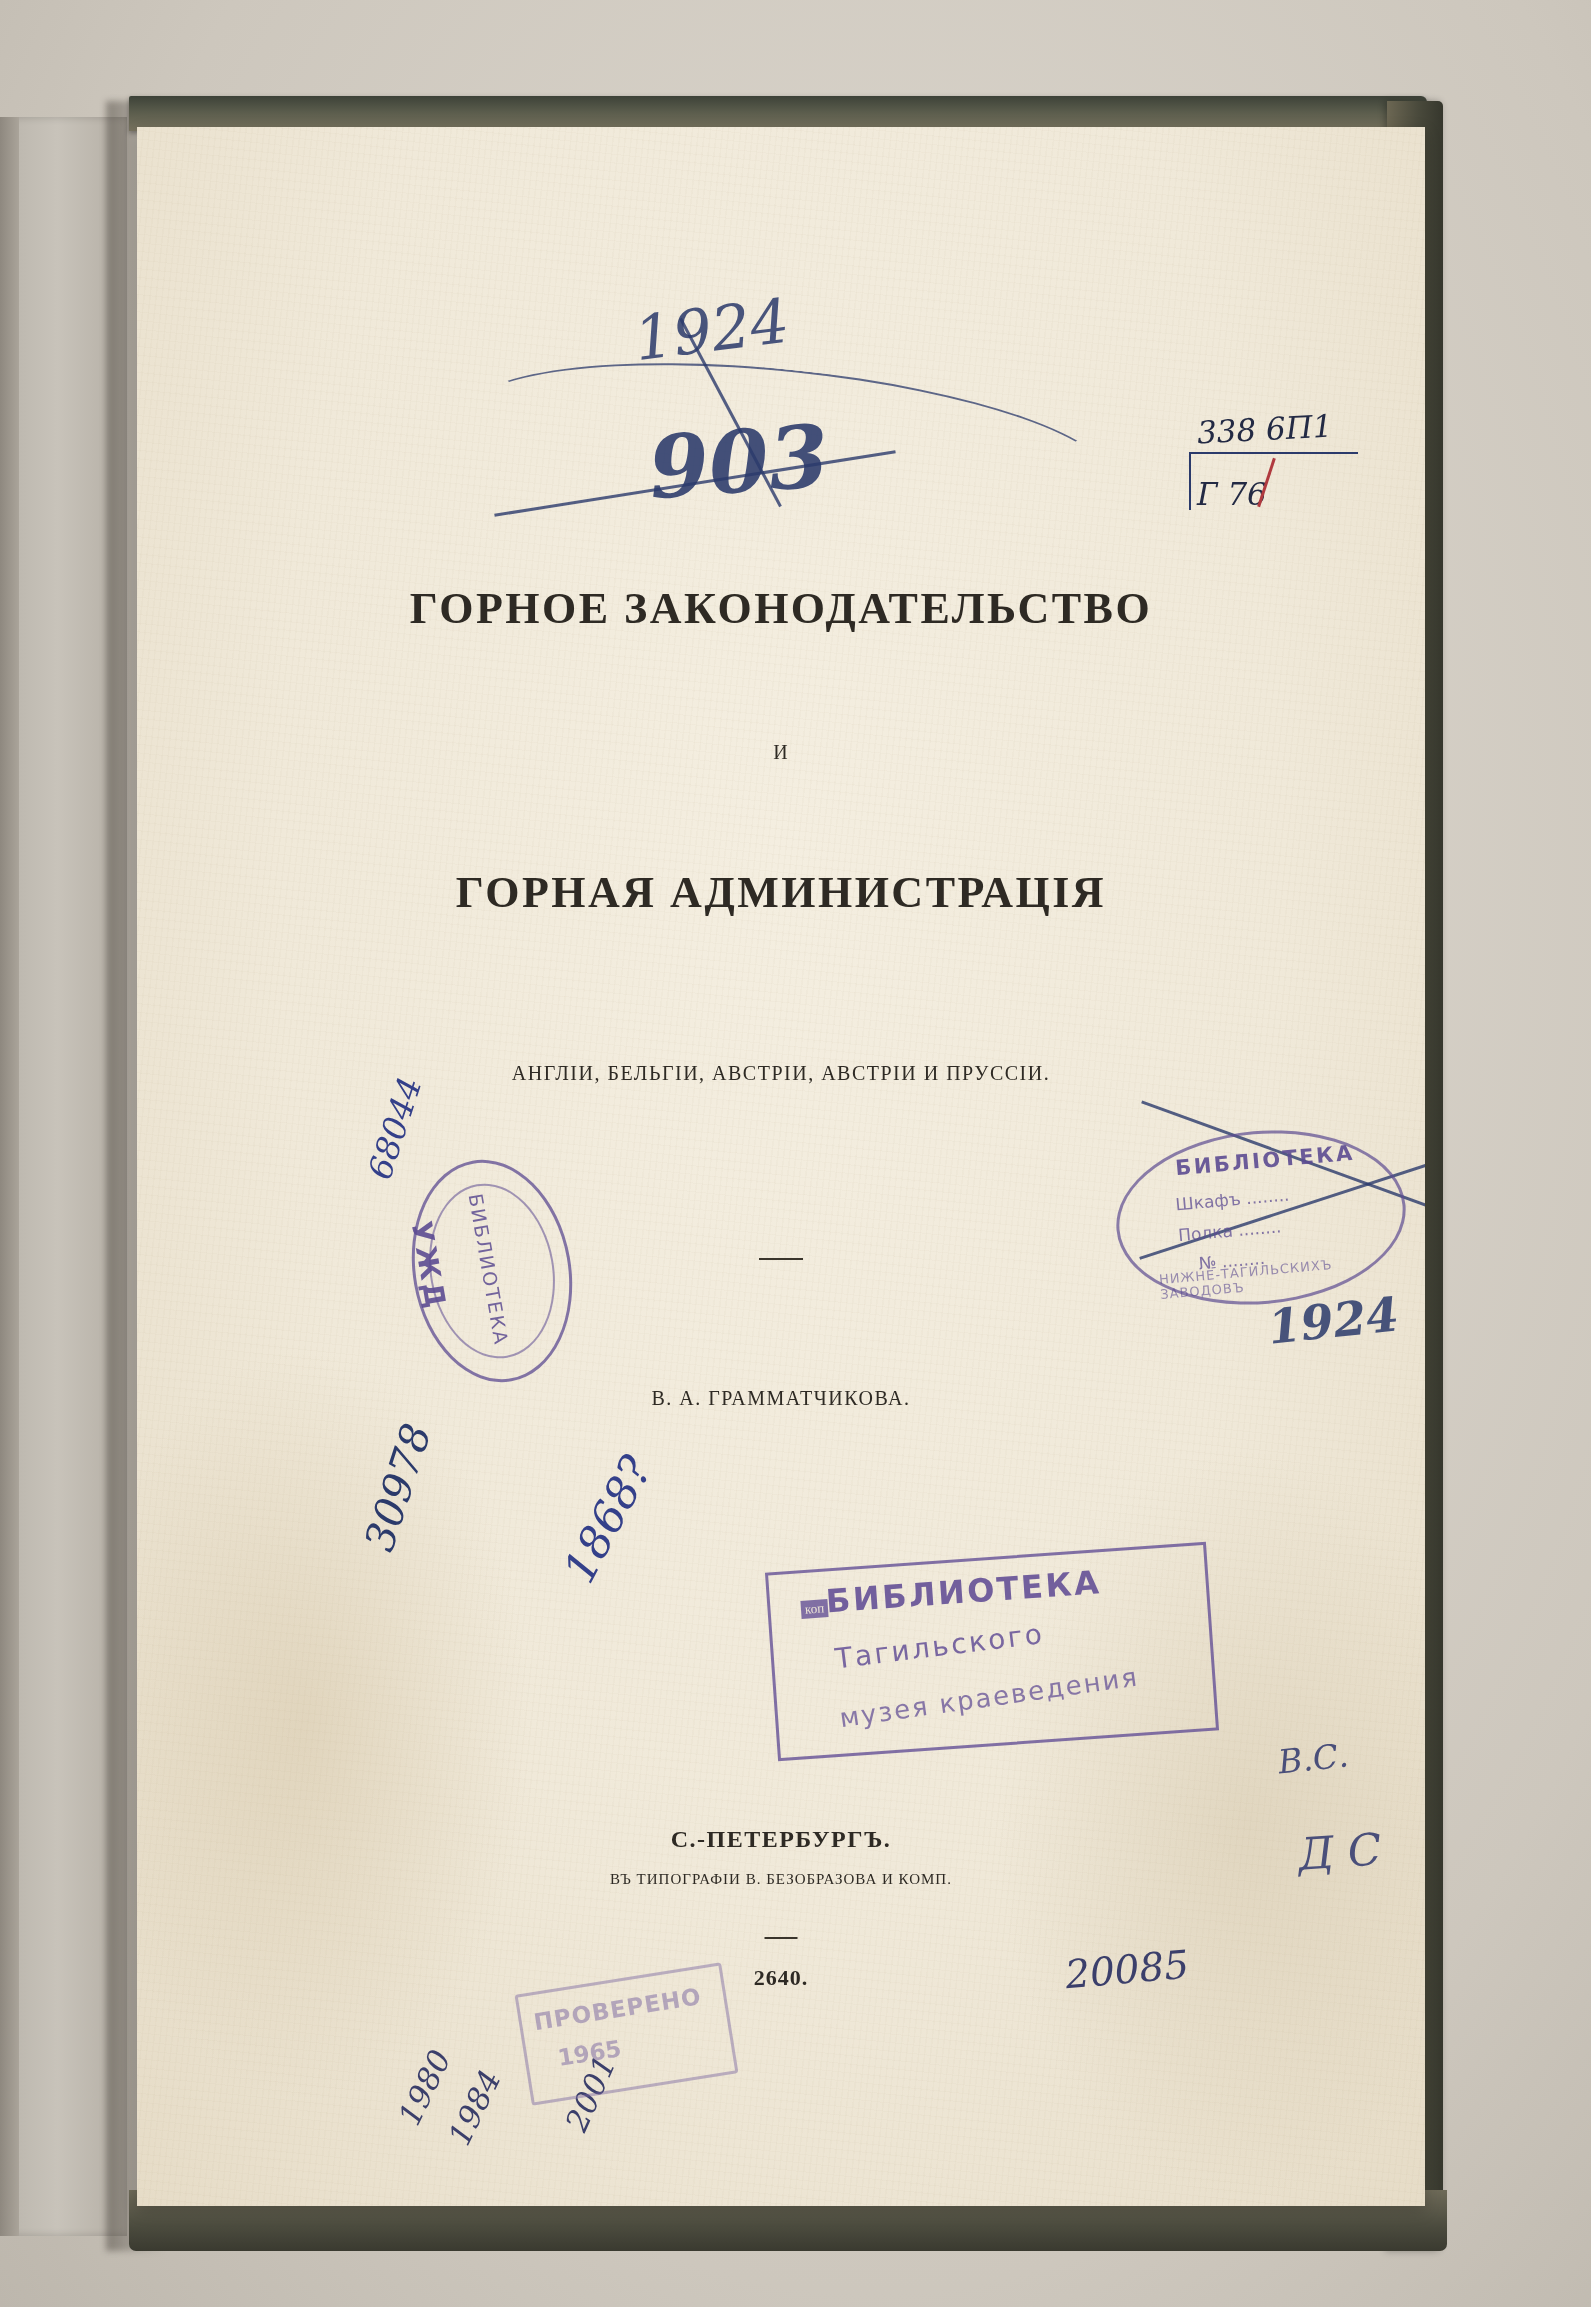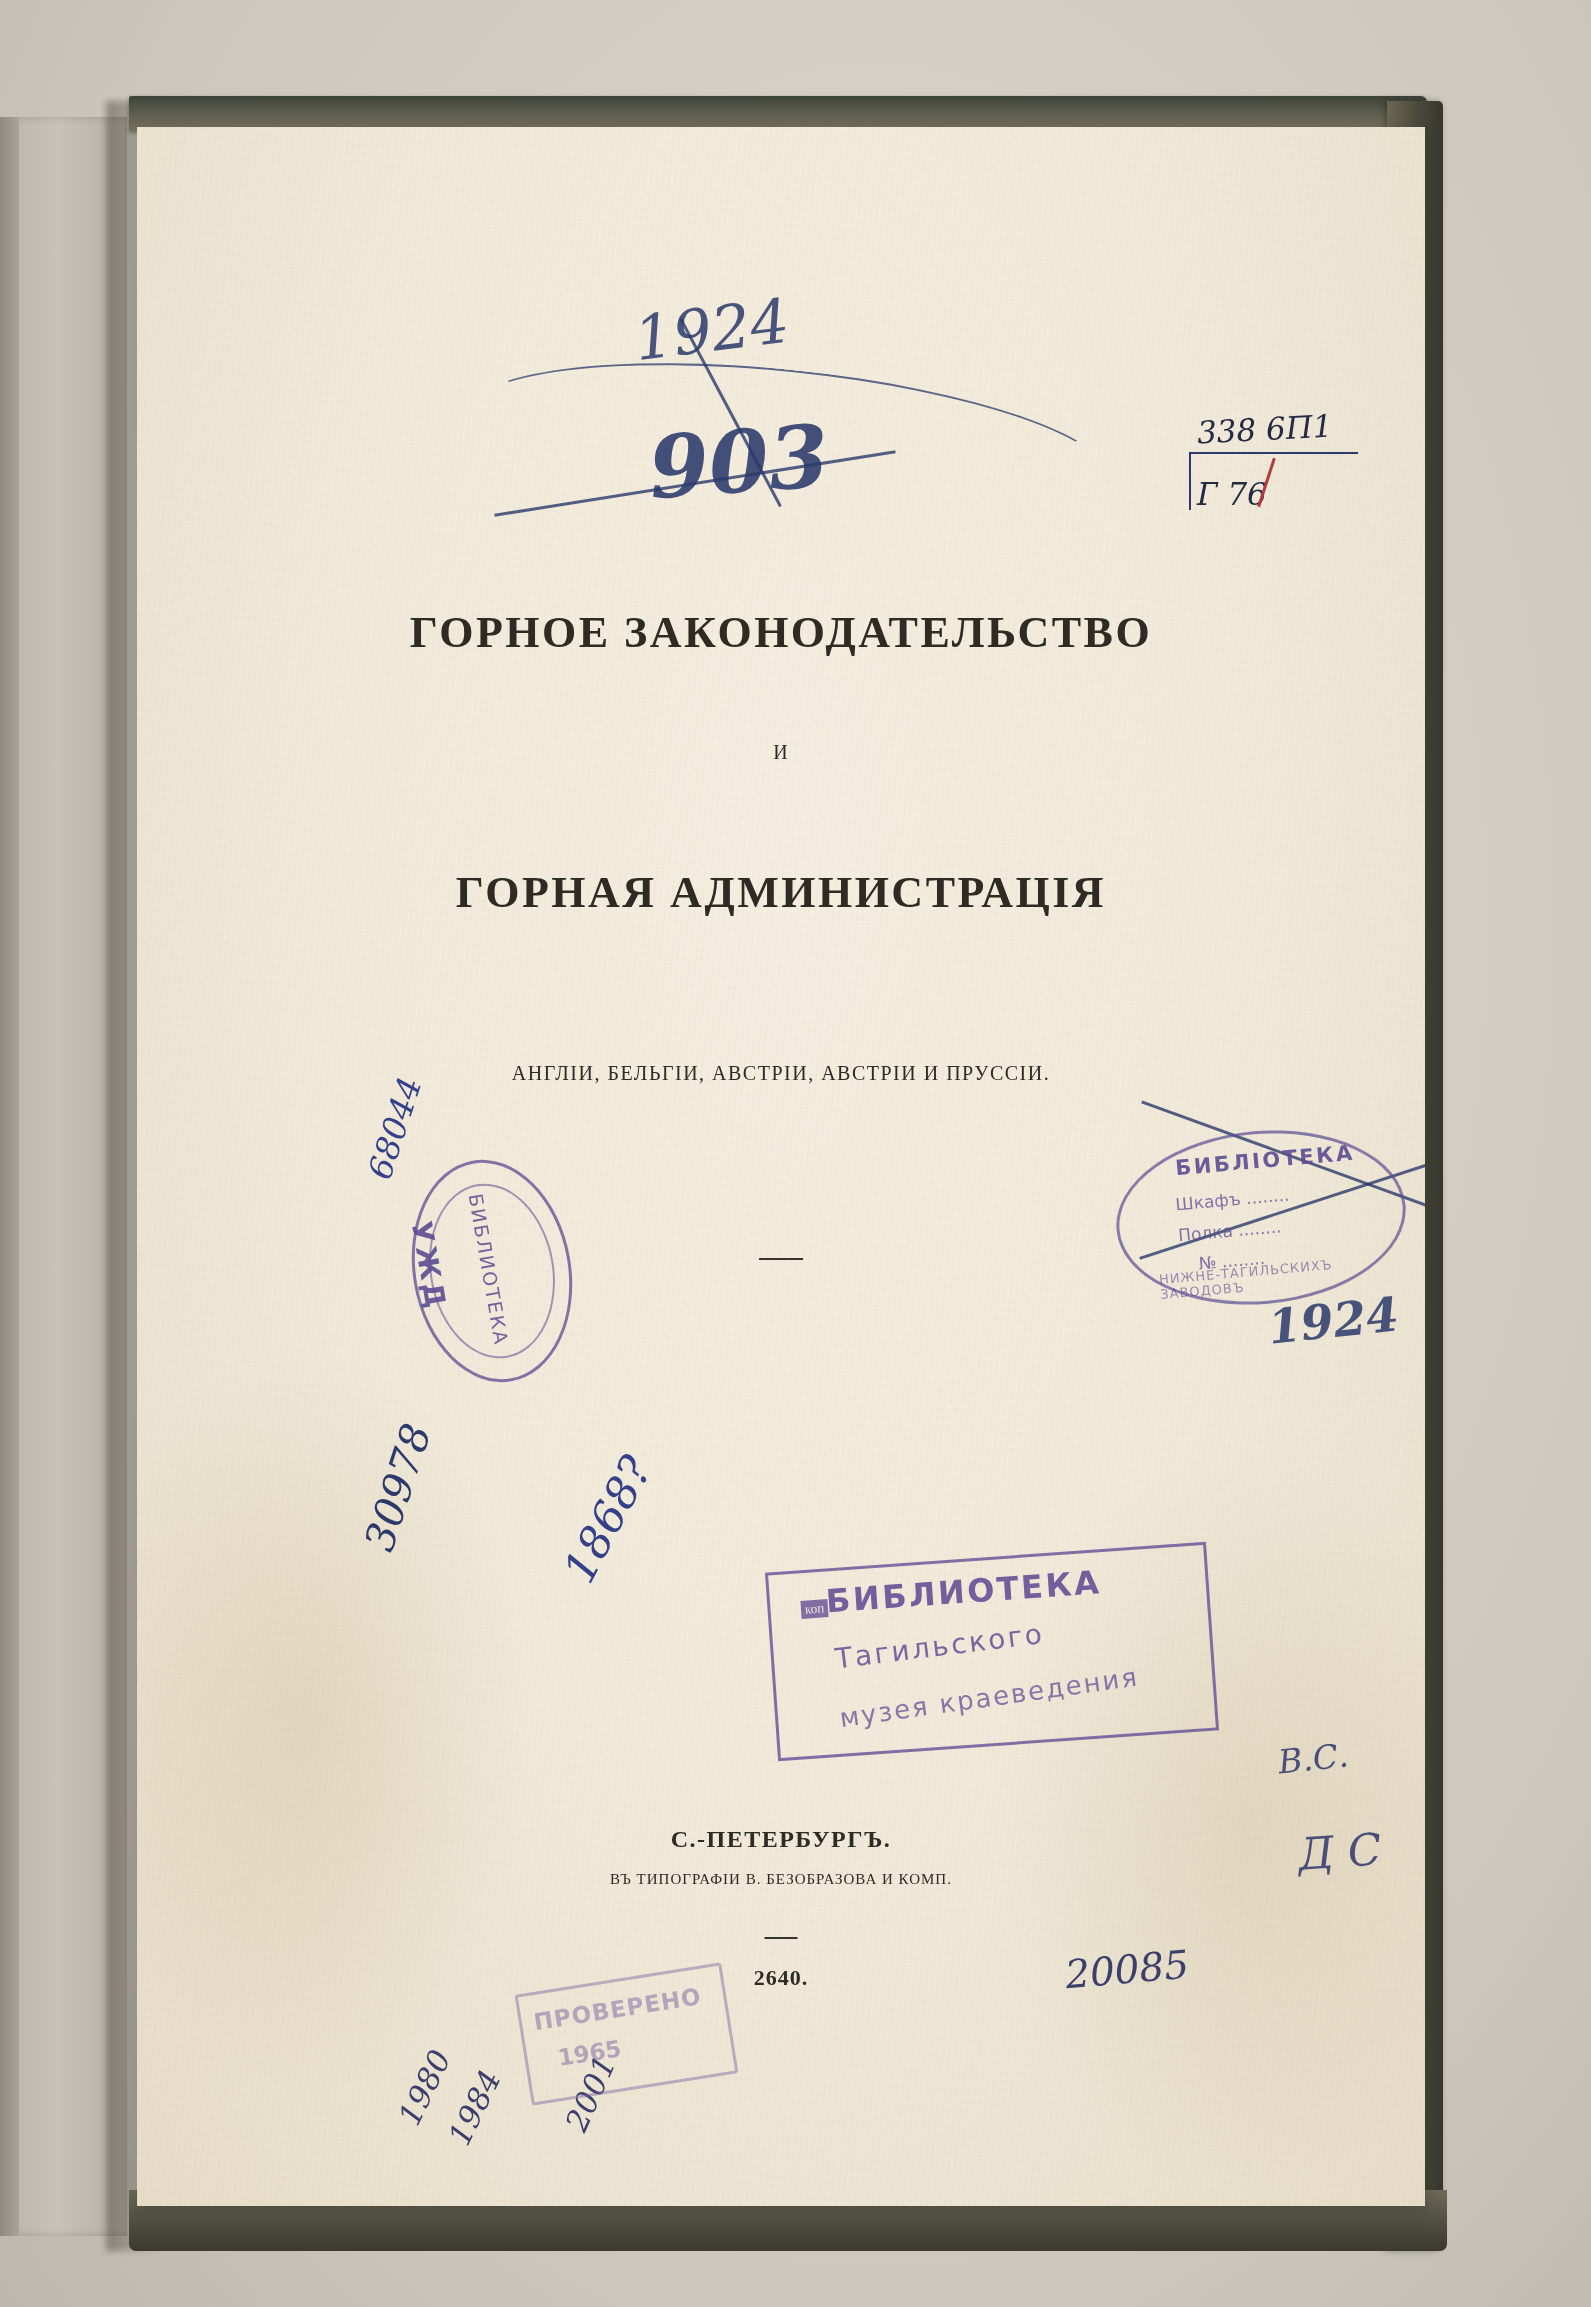--- a/index.html
+++ b/index.html
@@ -112,21 +112,20 @@
     left: 0; right: 0;
     text-align: center;
     color: #2e2a24;
   }
   .title-main {
     top: 456px;
     font-size: 44px;
     letter-spacing: 2.5px;
     font-weight: 700;
     font-family: "Liberation Serif", serif;
-    margin-top: 24px;
   }
   .title-conj {
     top: 614px;
     font-size: 20px;
     letter-spacing: 1px;
   }
   .title-second {
     top: 740px;
     font-size: 44px;
     letter-spacing: 2.5px;
@@ -505,20 +504,21 @@
   <div class="page">
     <div class="fiber"></div>
     <div class="stain-a"></div>
     <div class="stain-b"></div>
 
     <div class="typeblock title-main">ГОРНОЕ ЗАКОНОДАТЕЛЬСТВО</div>
     <div class="typeblock title-conj">И</div>
     <div class="typeblock title-second">ГОРНАЯ АДМИНИСТРАЦІЯ</div>
     <div class="typeblock subtitle">АНГЛІИ, БЕЛЬГІИ, АВСТРІИ, АВСТРІИ И ПРУССІИ.</div>
     <div class="rule"></div>
+    <div class="typeblock author">В. А. ГРАММАТЧИКОВА.</div>
     <div class="typeblock city">С.-ПЕТЕРБУРГЪ.</div>
     <div class="typeblock printer">ВЪ ТИПОГРАФІИ В. БЕЗОБРАЗОВА И КОМП.</div>
     <div class="rule2"></div>
     <div class="typeblock year">2640.</div>
 
     <div class="ink hw-1924">1924</div>
     <div class="swoop"></div>
     <div class="ink hw-903">903</div>
     <div class="strike-903"></div>
     <div class="strike-903b"></div>

